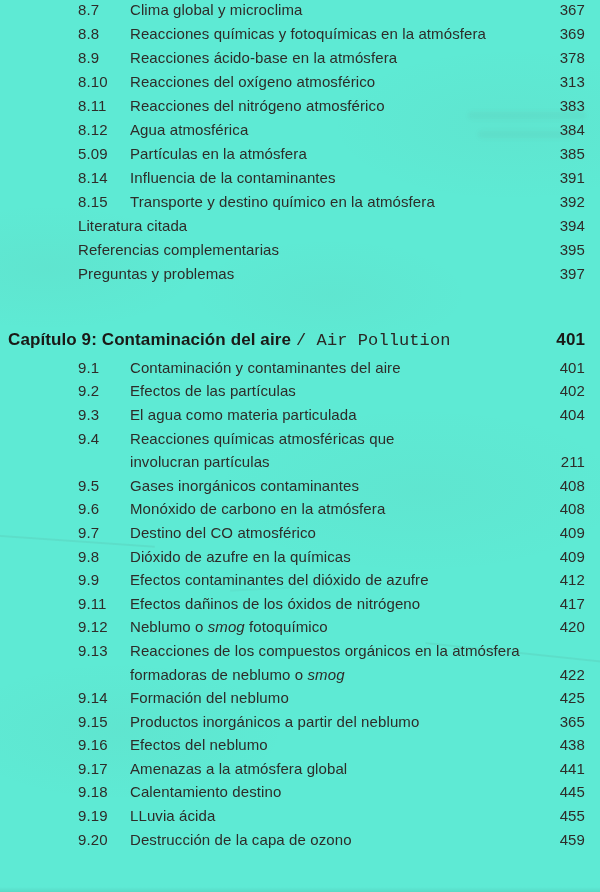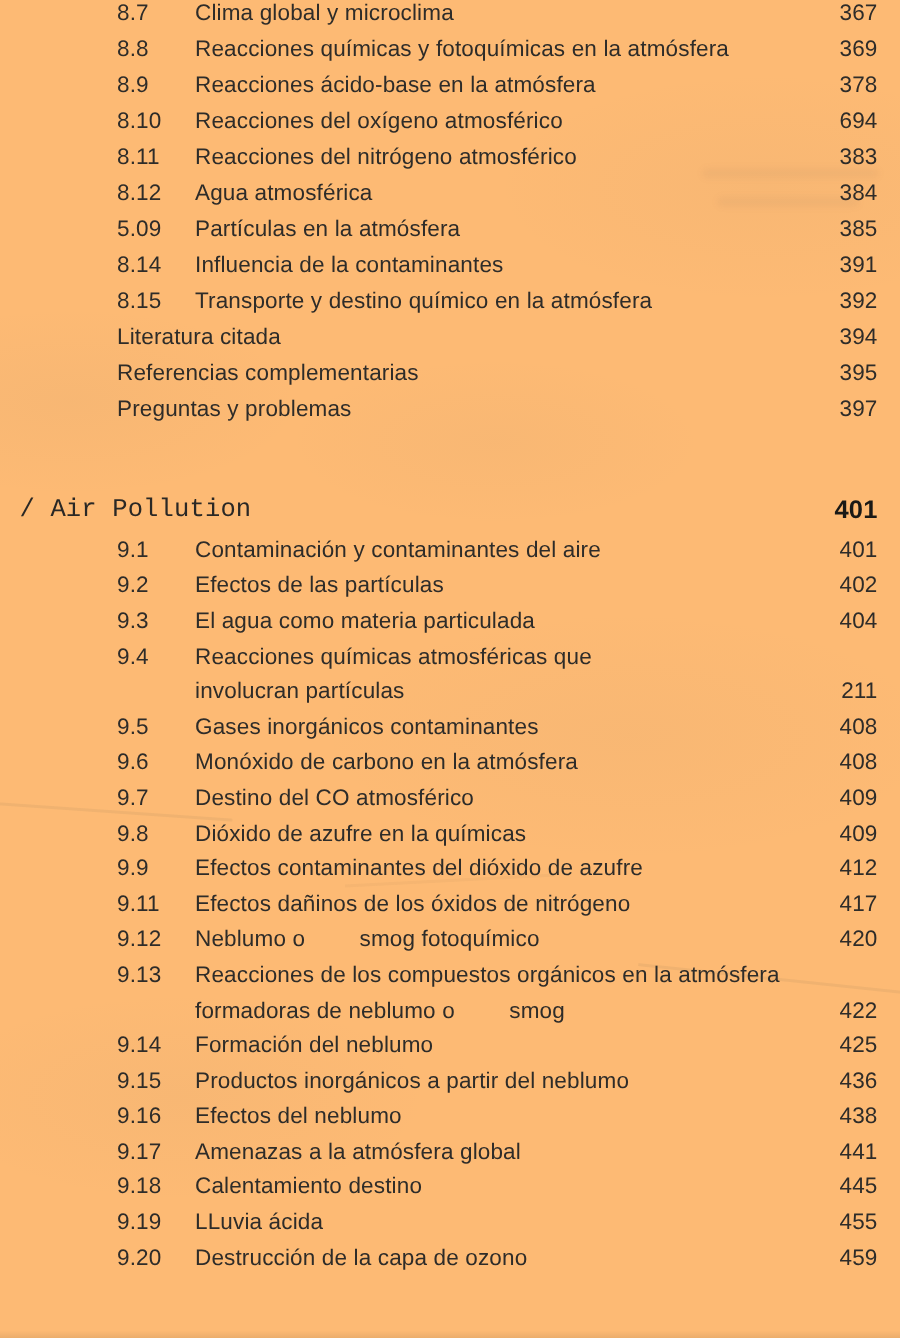--- a/index.html
+++ b/index.html
@@ -35,21 +35,21 @@
   }
   .title{
     position:absolute;left:130px;top:50%;transform:translateY(-50%);
     white-space:nowrap;
   }
   .row.flush .title{left:78px;}
   .pg{
     position:absolute;right:15px;top:50%;transform:translateY(-50%);
     white-space:nowrap;
   }
-  .it{margin-left:32px;}
+  .it{font-style:italic;}
   .chapter-heading{
     position:absolute;top:327px;left:8px;right:15px;height:26px;
     display:flex;align-items:center;
     font-size:17px;letter-spacing:.1px;
     color:#1a1916;
   }
   .ch-bold{font-weight:bold;}
   .ch-reg{font-weight:normal;margin-left:5px;color:#2a2825;font-family:Liberation Mono, monospace;}
   .ch-pg{margin-left:auto;font-weight:bold;}
   
@@ -61,42 +61,42 @@
   .scratch2{left:425px;top:652px;width:190px;transform:rotate(6deg);}
   .scratch3{left:230px;top:586px;width:140px;transform:rotate(-3deg);opacity:.6;}
   .bottom-shade{
     position:absolute;left:0;right:0;bottom:0;height:5px;
     background:linear-gradient(rgba(0,0,0,0), rgba(0,0,0,.07));
   }
 </style>
 </head>
 <body>
 
-<div class="page" style="background: #fdba74; color: rgb(46, 44, 41);">
+<div class="page" style="background: #5eead4; color: rgb(46, 44, 41);">
 
   <div class="block" id="block8">
       <div class="row">
         <span class="num">8.7</span>
         <span class="title"><span>Clima global y microclima</span></span>
         <span class="pg">367</span>
       </div>
       <div class="row">
         <span class="num">8.8</span>
         <span class="title"><span>Reacciones químicas y fotoquímicas en la atmósfera</span></span>
         <span class="pg">369</span>
       </div>
       <div class="row">
         <span class="num">8.9</span>
         <span class="title"><span>Reacciones ácido-base en la atmósfera</span></span>
         <span class="pg">378</span>
       </div>
       <div class="row">
         <span class="num">8.10</span>
         <span class="title"><span>Reacciones del oxígeno atmosférico</span></span>
-        <span class="pg">694</span>
+        <span class="pg">313</span>
       </div>
       <div class="row">
         <span class="num">8.11</span>
         <span class="title"><span>Reacciones del nitrógeno atmosférico</span></span>
         <span class="pg">383</span>
       </div>
       <div class="row">
         <span class="num">8.12</span>
         <span class="title"><span>Agua atmosférica</span></span>
         <span class="pg">384</span>
@@ -124,20 +124,21 @@
         <span class="title"><span>Referencias complementarias</span></span>
         <span class="pg">395</span>
       </div>
       <div class="row flush">
         <span class="title"><span>Preguntas y problemas</span></span>
         <span class="pg">397</span>
       </div>
     </div>
 
   <div class="chapter-heading" style="color: rgb(26, 25, 22);">
+    <span class="ch-bold">Capítulo 9: Contaminación del aire</span>
     <span class="ch-reg">/ Air Pollution</span>
     <span class="ch-pg">401</span>
   </div>
 
   <div class="block" id="block9">
       <div class="row">
         <span class="num">9.1</span>
         <span class="title"><span>Contaminación y contaminantes del aire</span></span>
         <span class="pg">401</span>
       </div>
@@ -203,21 +204,21 @@
         <span class="pg">422</span>
       </div>
       <div class="row">
         <span class="num">9.14</span>
         <span class="title"><span>Formación del neblumo</span></span>
         <span class="pg">425</span>
       </div>
       <div class="row">
         <span class="num">9.15</span>
         <span class="title"><span>Productos inorgánicos a partir del neblumo</span></span>
-        <span class="pg">436</span>
+        <span class="pg">365</span>
       </div>
       <div class="row">
         <span class="num">9.16</span>
         <span class="title"><span>Efectos del neblumo</span></span>
         <span class="pg">438</span>
       </div>
       <div class="row">
         <span class="num">9.17</span>
         <span class="title"><span>Amenazas a la atmósfera global</span></span>
         <span class="pg">441</span>

